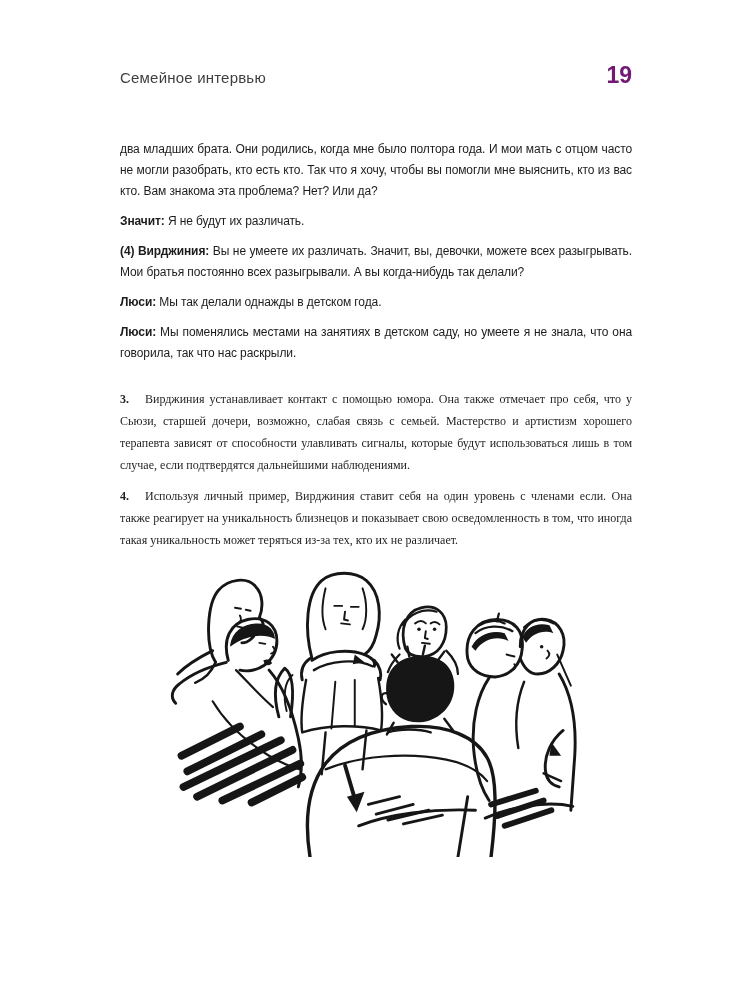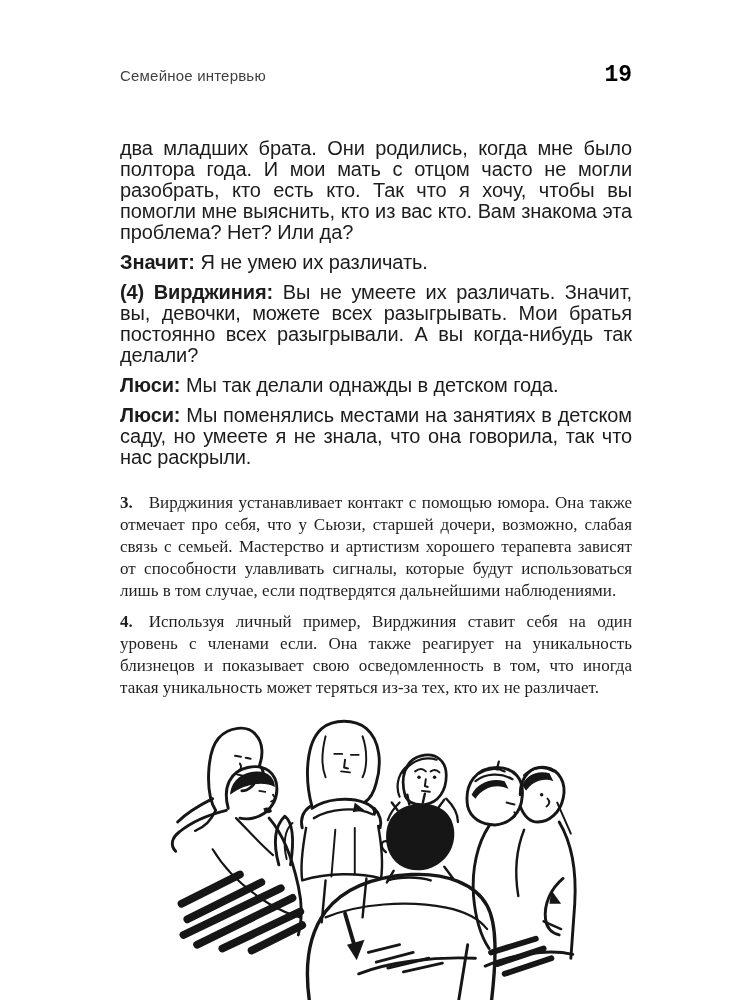--- a/index.html
+++ b/index.html
@@ -18,42 +18,42 @@
     align-items: baseline;
     margin: 62px 118px 0 120px;
   }
   .running-title {
     font-family: "Liberation Sans", sans-serif;
     font-size: 15px;
     color: #3f3f3f;
     letter-spacing: 0.2px;
   }
   .page-number {
-    font-family: Liberation Mono, monospace;
+    font-family: Liberation Sans, sans-serif;
     font-size: 23px;
     font-weight: bold;
-    color: #000000;
+    color: #701a75;
   }
   .content {
     margin: 50px 118px 0 120px;
     width: 512px;
   }
   .dlg {
     margin: 0 0 9px 0;
-    font-size: 20px;
+    font-size: 12px;
     line-height: 21px;
     text-align: justify;
     letter-spacing: -0.1px;
   }
   .dlg .speaker { font-weight: bold; }
   .commentary { margin-top: 24px; }
   .com {
     margin: 0 0 9px 0;
     font-family: "Liberation Serif", serif;
-    font-size: 17px;
+    font-size: 12px;
     line-height: 22px;
     text-align: justify;
     color: #1f1f1f;
   }
   .com .num {
     font-weight: bold;
     padding-right: 16px;
   }
   .illo {
     margin: 14px 0 0 28px;
@@ -70,21 +70,21 @@
 
   <header class="page-header">
     <span class="running-title">Семейное интервью</span>
     <span class="page-number">19</span>
   </header>
 
   <main class="content">
 
     <p class="dlg"><span>два младших брата. Они родились, когда мне было полтора года. И мои мать с отцом часто не могли разобрать, кто есть кто. Так что я хочу, чтобы вы помогли мне выяснить, кто из вас кто. Вам знакома эта проблема? Нет? Или да?</span></p>
 
-    <p class="dlg"><span class="speaker">Значит:</span> <span>Я не умею их различать.</span></p>
+    <p class="dlg"><span class="speaker">Значит:</span> <span>Я не будут их различать.</span></p>
 
     <p class="dlg"><span class="speaker">(4) Вирджиния:</span> <span>Вы не умеете их различать. Значит, вы, девочки, можете всех разыгрывать. Мои братья постоянно всех разыгрывали. А вы когда-нибудь так делали?</span></p>
 
     <p class="dlg"><span class="speaker">Люси:</span> <span>Мы так делали однажды в детском года.</span></p>
 
 
     <p class="dlg"><span class="speaker">Люси:</span> <span>Мы поменялись местами на занятиях в детском саду, но умеете я не знала, что она говорила, так что нас раскрыли.</span></p>
 
     <div class="commentary">
       <p class="com"><span class="num">3.</span><span>Вирджиния устанавливает контакт с помощью юмора. Она также отмечает про себя, что у Сьюзи, старшей дочери, возможно, слабая связь с семьей. Мастерство и артистизм хорошего терапевта зависят от способности улавливать сигналы, которые будут использоваться лишь в том случае, если подтвердятся дальнейшими наблюдениями.</span></p>

